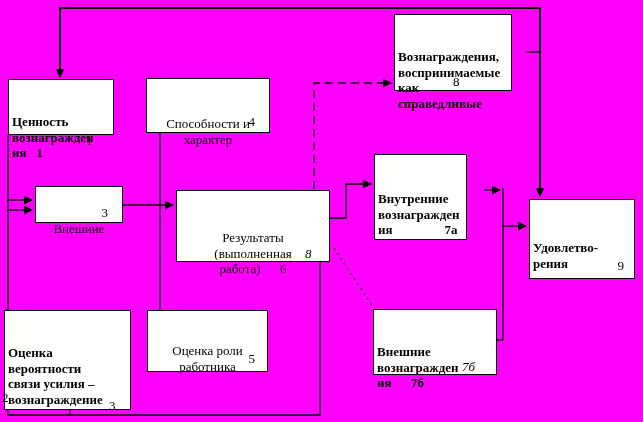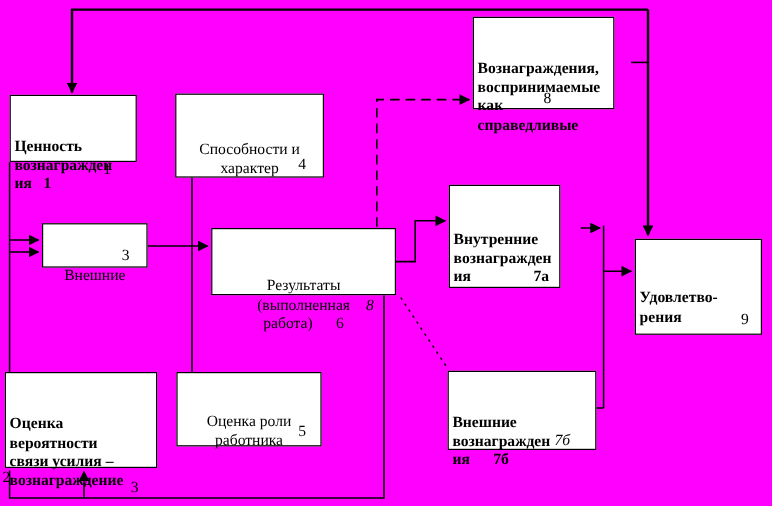--- a/index.html
+++ b/index.html
@@ -83,58 +83,58 @@
     <polyline points="320,246 320,415 8,415 8,392" fill="none" stroke="#000" stroke-width="1.3"></polyline>
     <line x1="70" y1="415" x2="70" y2="393" stroke="#000" stroke-width="1.3" marker-end="url(#arrow)"></line>
   </svg>
 
   <div class="box bold" style="left:8px;top:79px;width:106px;height:56px">
     <span class="txt">Ценность
 вознагражден
 ия   1</span>
   </div>
 
-  <div class="box center" style="left:146px;top:78px;width:124px;height:70px;padding-top:5px">
+  <div class="box center" style="left:146px;top:78px;width:124px;height:55px;padding-top:5px">
     <span class="txt">Способности и
 характер</span>
     <span class="num" style="right:14px;bottom:2px">4</span>
   </div>
 
   <div class="box bold" style="left:394px;top:14px;width:118px;height:77px">
     <span class="txt">Вознаграждения,
 воспринимаемые
 как
 справедливые</span>
     <span class="num" style="left:58px;bottom:0px">8</span>
   </div>
 
   <div class="box center" style="left:35px;top:186px;width:88px;height:37px">
     <span class="txt">Внешние</span>
     <span class="num" style="right:14px;bottom:1px">3</span>
   </div>
 
-  <div class="box center" style="left:176px;top:190px;width:154px;height:56px;padding-top:7px">
+  <div class="box center" style="left:176px;top:190px;width:154px;height:72px;padding-top:7px">
     <span class="txt">Результаты
 (выполненная
 работа)      6</span>
   </div>
 
   <div class="box bold" style="left:374px;top:154px;width:93px;height:86px;padding-top:4px">
     <span class="txt">Внутренние
 вознагражден
 ия                7а</span>
   </div>
 
   <div class="box bold" style="left:529px;top:199px;width:106px;height:80px;padding-top:8px">
     <span class="txt">Удовлетво-
 рения</span>
     <span class="num" style="right:10px;bottom:4px">9</span>
   </div>
 
-  <div class="box bold" style="left:4px;top:310px;width:127px;height:80px">
+  <div class="box bold" style="left:4px;top:310px;width:127px;height:100px">
     <span class="txt">Оценка
 вероятности
 связи усилия –
 вознаграждение</span>
   </div>
 
   <div class="box center" style="left:147px;top:310px;width:121px;height:62px;padding-top:0">
     <span class="txt">Оценка роли
 работника</span>
     <span class="num" style="right:12px;bottom:4px">5</span>

